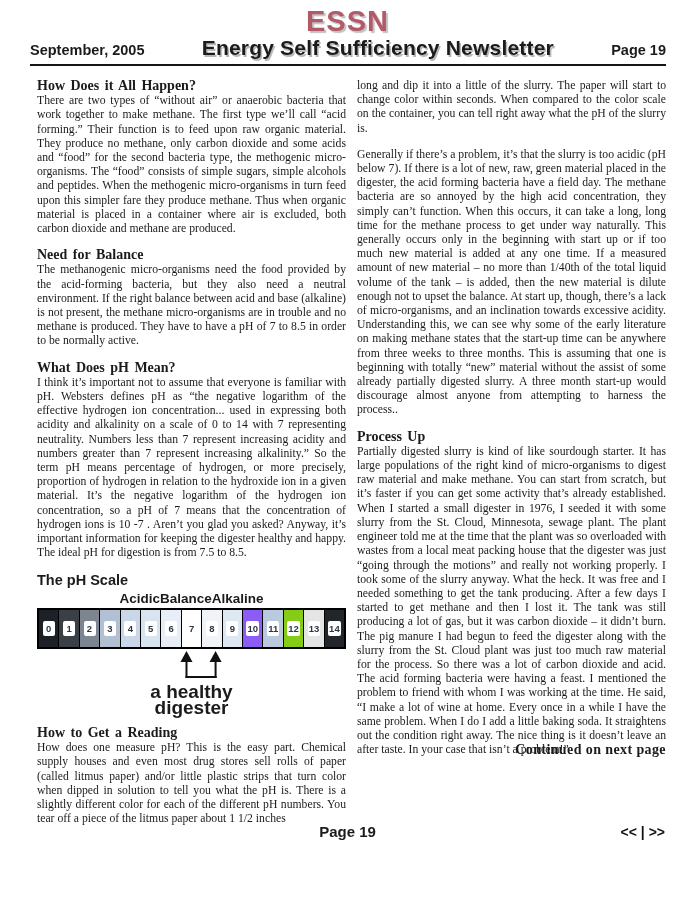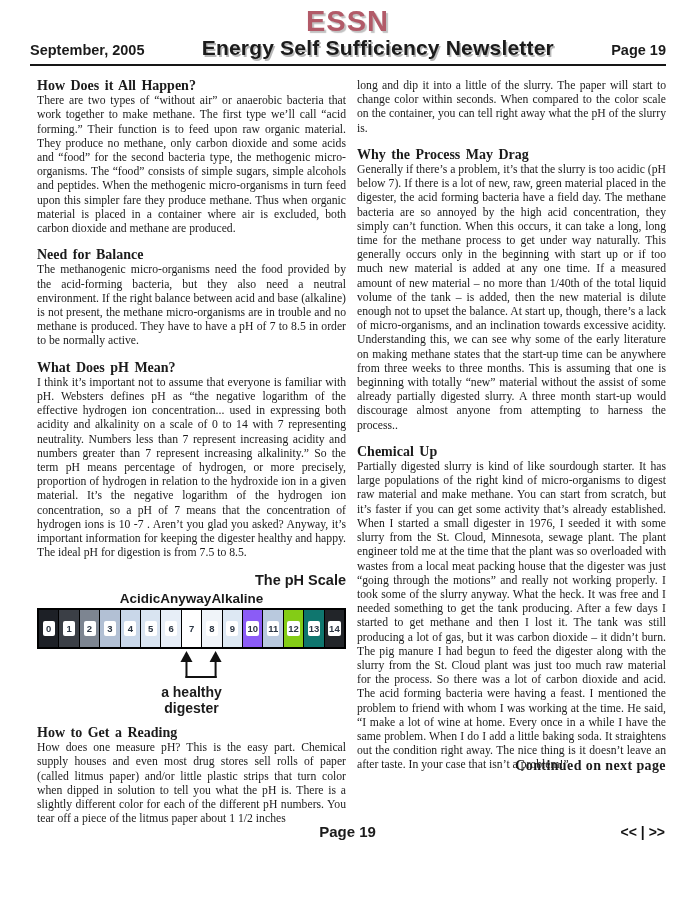--- a/index.html
+++ b/index.html
@@ -65,21 +65,21 @@
     font-weight: bold;
     margin-bottom: 1px;
     text-align: left;
     word-spacing: 2px;
   }
   .body-para { margin-bottom: 12px; }
   .body-para.last { margin-bottom: 0; }
   
   .ph-diagram { margin: 2px 0 10px; }
   .ph-title {
-    text-align: right;
+    text-align: left;
     font-family: "Liberation Sans", sans-serif;
     font-weight: bold;
     font-size: 14.5px;
     margin-bottom: 5px;
   }
   .ph-labels {
     display: flex;
     justify-content: center;
     font-family: "Liberation Sans", sans-serif;
     font-weight: bold;
@@ -110,21 +110,21 @@
     border-radius: 2px;
     font-family: "Liberation Sans", sans-serif;
     font-weight: bold;
     font-size: 9.5px;
     color: #2c3644;
   }
   .ph-arrows { display: block; margin-top: 0; }
   .ph-annotation {
     font-family: "Liberation Sans", sans-serif;
     font-weight: bold;
-    font-size: 14px;
+    font-size: 19px;
     line-height: 16px;
     text-align: center;
     width: 84px;
     margin: 1px auto 0;
   }
   
   .continued {
     text-align: right;
     font-weight: bold;
     font-size: 14px;
@@ -179,21 +179,21 @@
       <div class="sec-heading">Need for Balance</div>
       <div class="body-para">The methanogenic micro-organisms need the food provided by the acid-forming bacteria, but they also need a neutral environment. If the right balance between acid and base (alkaline) is not present, the methane micro-organisms are in trouble and no methane is produced. They have to have a pH of 7 to 8.5 in order to be normally active.</div>
 
       <div class="sec-heading">What Does pH Mean?</div>
       <div class="body-para">I think it’s important not to assume that everyone is familiar with pH. Websters defines pH as “the negative logarithm of the effective hydrogen ion concentration... used in expressing both acidity and alkalinity on a scale of 0 to 14 with 7 representing neutrality. Numbers less than 7 represent increasing acidity and numbers greater than 7 represent increasing alkalinity.” So the term pH means percentage of hydrogen, or more precisely, proportion of hydrogen in relation to the hydroxide ion in a given material. It’s the negative logarithm of the hydrogen ion concentration, so a pH of 7 means that the concentration of hydrogen ions is 10 -7 . Aren’t you glad you asked? Anyway, it’s important information for keeping the digester healthy and happy. The ideal pH for digestion is from 7.5 to 8.5.</div>
 
       <div class="ph-diagram">
         <div class="ph-title">The pH Scale</div>
         <div class="ph-labels">
           <span>Acidic</span>
-          <span>Anyway</span>
+          <span>Balance</span>
           <span>Alkaline</span>
         </div>
         <div class="ph-bar">
           <div class="ph-cell" style="background-color: rgb(29, 32, 38);">
               <span class="ph-chip">0</span>
             </div>
           <div class="ph-cell" style="background-color: rgb(59, 63, 70);">
               <span class="ph-chip">1</span>
             </div>
           <div class="ph-cell" style="background-color: rgb(125, 133, 145);">
@@ -222,21 +222,21 @@
             </div>
           <div class="ph-cell" style="background-color: #8b5cf6;">
               <span class="ph-chip">10</span>
             </div>
           <div class="ph-cell" style="background-color: rgb(185, 201, 222);">
               <span class="ph-chip">11</span>
             </div>
           <div class="ph-cell" style="background-color: #84cc16;">
               <span class="ph-chip">12</span>
             </div>
-          <div class="ph-cell" style="background-color: #0f766e; justify-content: center;">
+          <div class="ph-cell" style="background-color: #e5e5e5; justify-content: center;">
               <span class="ph-chip">13</span>
             </div>
           <div class="ph-cell" style="background-color: rgb(34, 37, 41);">
               <span class="ph-chip">14</span>
             </div>
         </div>
         <svg class="ph-arrows" width="100%" height="34" viewBox="0 0 308 34" preserveAspectRatio="none">
           <polygon points="143,13 155,13 149,2" fill="#111"></polygon>
           <polygon points="172,13 184,13 178,2" fill="#111"></polygon>
           <line x1="149" y1="12" x2="149" y2="29" stroke="#111" stroke-width="2"></line>
@@ -246,24 +246,23 @@
         <div class="ph-annotation">a healthy digester</div>
       </div>
 
       <div class="sec-heading">How to Get a Reading</div>
       <div class="body-para last">How does one measure pH? This is the easy part. Chemical supply houses and even most drug stores sell rolls of paper (called litmus paper) and/or little plastic strips that turn color when dipped in solution to tell you what the pH is. There is a slightly different color for each of the different pH numbers. You tear off a piece of the litmus paper about 1 1/2 inches</div>
     </div>
 
     <div class="col">
       <div class="body-para">long and dip it into a little of the slurry. The paper will start to change color within seconds. When compared to the color scale on the container, you can tell right away what the pH of the slurry is.</div>
 
-      <div class="sec-heading">Why the Process May Drag</div>
       <div class="body-para">Generally if there’s a problem, it’s that the slurry is too acidic (pH below 7). If there is a lot of new, raw, green material placed in the digester, the acid forming bacteria have a field day. The methane bacteria are so annoyed by the high acid concentration, they simply can’t function. When this occurs, it can take a long, long time for the methane process to get under way naturally. This generally occurs only in the beginning with start up or if too much new material is added at any one time. If a measured amount of new material – no more than 1/40th of the total liquid volume of the tank – is added, then the new material is dilute enough not to upset the balance. At start up, though, there’s a lack of micro-organisms, and an inclination towards excessive acidity. Understanding this, we can see why some of the early literature on making methane states that the start-up time can be anywhere from three weeks to three months. This is assuming that one is beginning with totally “new” material without the assist of some already partially digested slurry. A three month start-up would discourage almost anyone from attempting to harness the process..</div>
 
-      <div class="sec-heading">Chemical Up</div>
+      <div class="sec-heading">Process Up</div>
       <div class="body-para last">Partially digested slurry is kind of like sourdough starter. It has large populations of the right kind of micro-organisms to digest raw material and make methane. You can start from scratch, but it’s faster if you can get some activity that’s already established. When I started a small digester in 1976, I seeded it with some slurry from the St. Cloud, Minnesota, sewage plant. The plant engineer told me at the time that the plant was so overloaded with wastes from a local meat packing house that the digester was just “going through the motions” and really not working properly. I took some of the slurry anyway. What the heck. It was free and I needed something to get the tank producing. After a few days I started to get methane and then I lost it. The tank was still producing a lot of gas, but it was carbon dioxide – it didn’t burn. The pig manure I had begun to feed the digester along with the slurry from the St. Cloud plant was just too much raw material for the process. So there was a lot of carbon dioxide and acid. The acid forming bacteria were having a feast. I mentioned the problem to friend with whom I was working at the time. He said, “I make a lot of wine at home. Every once in a while I have the same problem. When I do I add a little baking soda. It straightens out the condition right away. The nice thing is it doesn’t leave an after taste. In your case that isn’t a problem!”</div>
 
       <div class="continued">Continued on next page</div>
     </div>
   </div>
 
   <div class="footer">
     <div class="footer-page">Page 19</div>
     <a class="footer-nav">&lt;&lt; | &gt;&gt;</a>
   </div>

